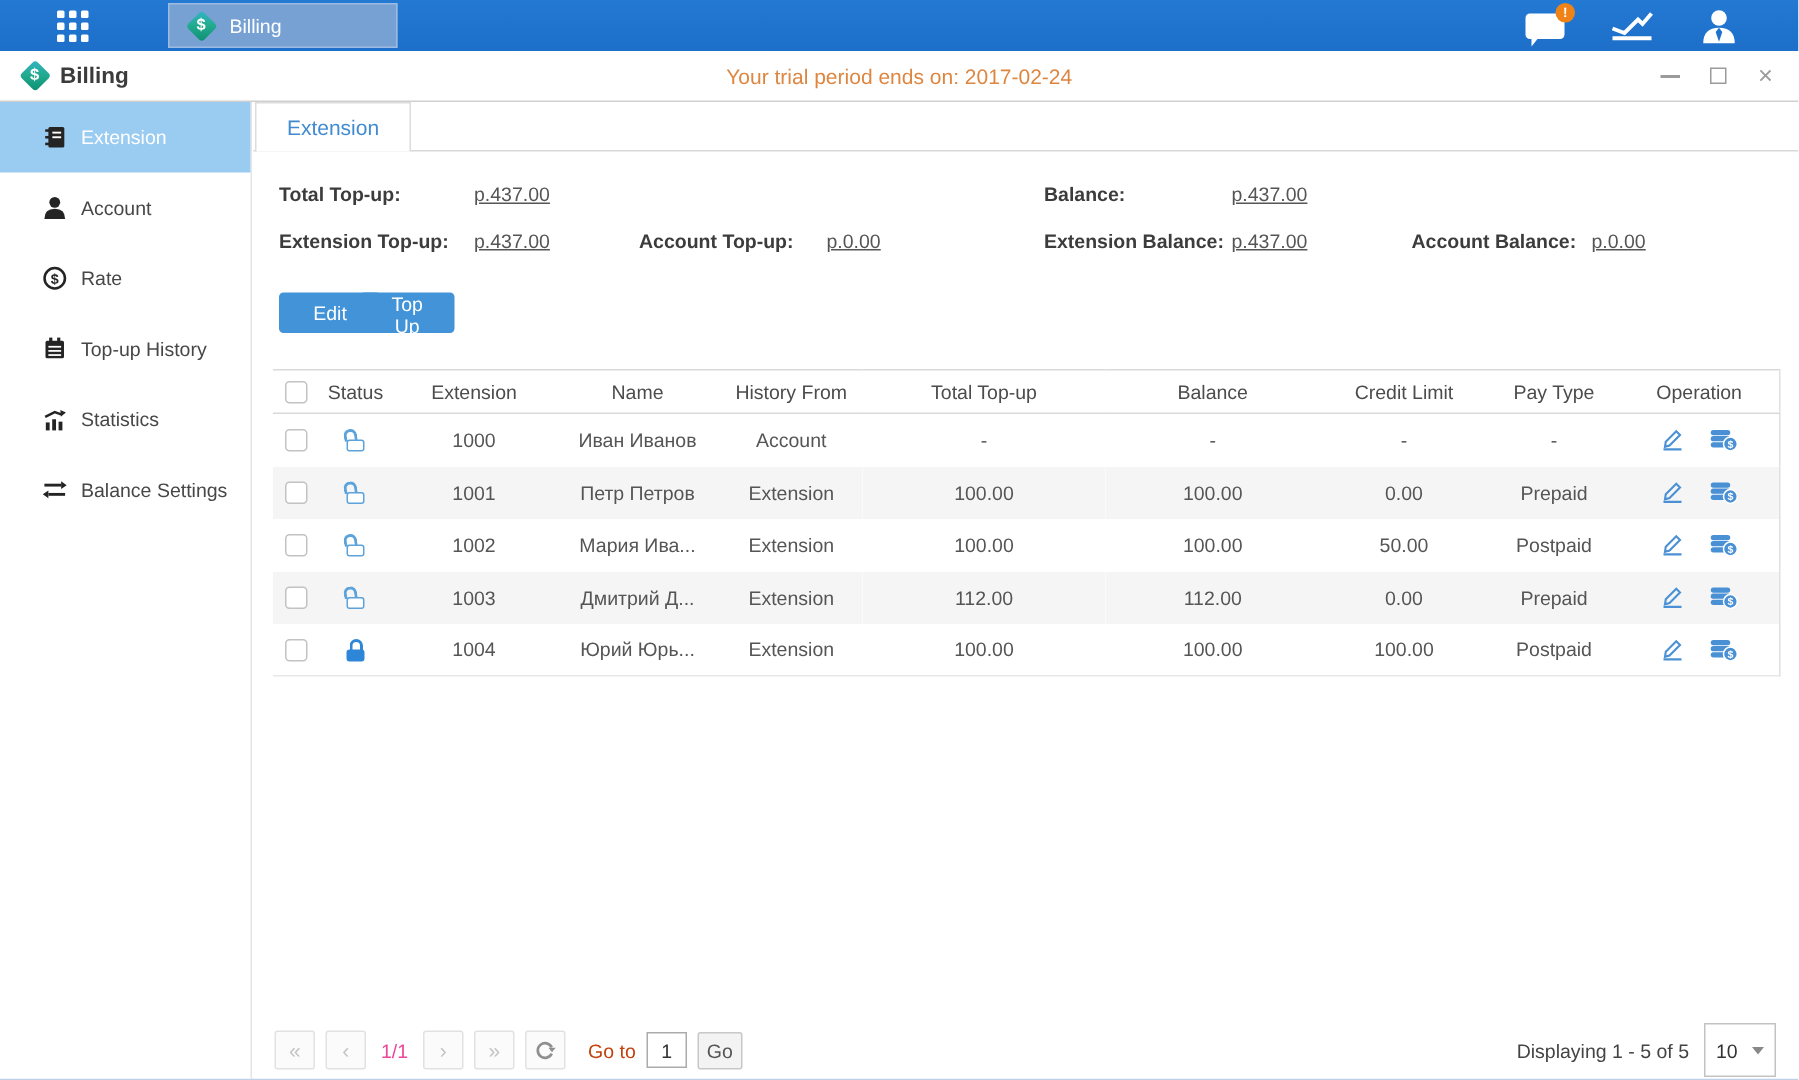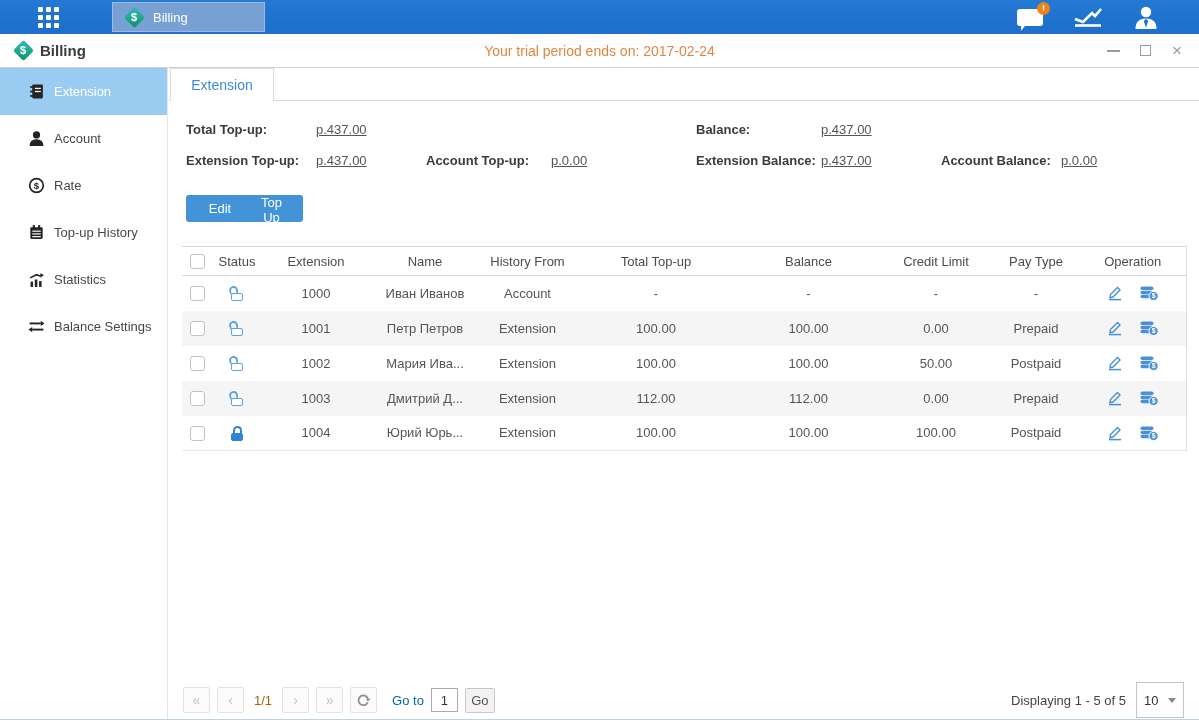--- a/index.html
+++ b/index.html
@@ -90,22 +90,22 @@
   .lock[data-state="locked"] .shackle { left:3.5px; border-color:#2e86d8; }
   .lock[data-state="locked"] .lbody { background:#2e86d8; border-color:#2e86d8; }
   .op-icons { display:flex; justify-content:center; align-items:center; gap:16px; }
   .op-icons svg { cursor:pointer; }
 
   
   .pager { position:absolute; left:14px; top:618px; height:28px; display:flex; align-items:center; gap:7px; }
   .pbtn { width:27px; height:26px; background:#fbfbfb; border:1px solid #e2e2e2; border-radius:2px;
           color:#c3c3c3; font-size:14px; display:flex; align-items:center; justify-content:center;
           cursor:pointer; }
-  .page-ind { color:#a16207; font-size:13px; padding:0 3px; }
-  .goto-lbl { color:#0369a1; font-size:13px; margin-left:8px; }
+  .page-ind { color:#ec4899; font-size:13px; padding:0 3px; }
+  .goto-lbl { color:#c2410c; font-size:13px; margin-left:8px; }
   .goto-input { width:27px; height:24px; border:1px solid #ababab; font-size:13px; text-align:center;
                 font-family:inherit; color:#333; }
   .go-btn { width:30px; height:25px; background:#f3f3f3; border:1px solid #c8c8c8; border-radius:2px;
             font-size:13px; color:#555; font-family:inherit; cursor:pointer; }
   .pager-right { position:absolute; right:15px; top:618px; height:28px; display:flex;
                  align-items:center; gap:10px; }
   .displaying { color:#444; font-size:13px; }
   .psize { width:48px; height:36px; border:1px solid #c3c3c3; background:#fff; display:flex;
            align-items:center; justify-content:space-between; padding:0 7px; font-size:13px;
            color:#333; cursor:pointer; }

